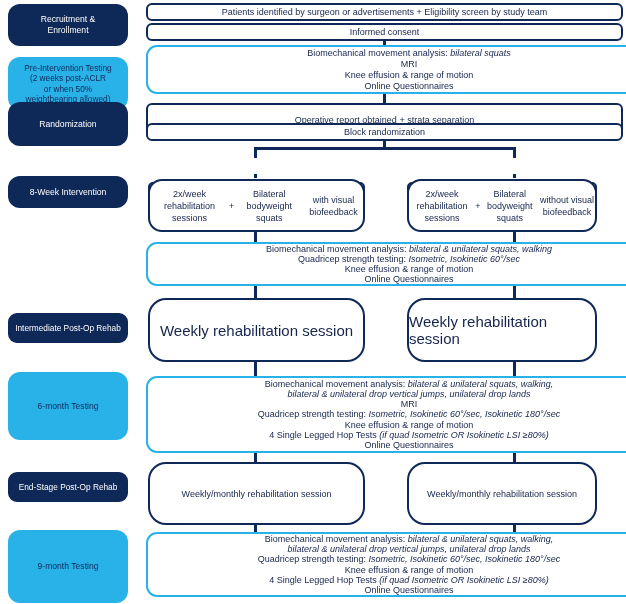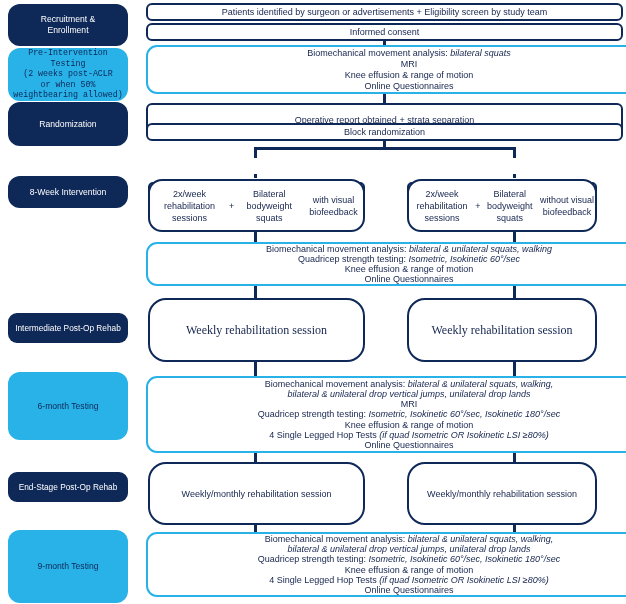--- a/index.html
+++ b/index.html
@@ -6,21 +6,21 @@
   #canvas{position:relative;width:626px;height:604px;background:#fff;
     font-family:"Liberation Sans",sans-serif;color:#16254e;overflow:hidden;}
 
   
   .stage{position:absolute;left:8px;width:120px;box-sizing:border-box;
     display:flex;align-items:center;justify-content:center;text-align:center;
     white-space:pre-line;font-size:8.6px;line-height:11px;border-radius:12px;padding:1px 2px;}
   .navy{background:#0e2858;color:#ffffff;}
   .cyan{background:#29b2e8;color:#0e2858;}
   .s1{top:4px;height:42px;}
-  .s2{top:48px;height:53px;font-size:8.3px;line-height:10.5px;font-family:Liberation Mono, monospace;}
+  .s2{top:57px;height:53px;font-size:8.3px;line-height:10.5px;}
   .s3{top:102px;height:44px;}
   .s4{top:176px;height:32px;}
   .s5{top:239px;height:48px;}
   .s6{top:313px;height:30px;font-size:8.3px;border-radius:9px;}
   .s7{top:372px;height:68px;}
   .s8{top:472px;height:30px;font-size:8.3px;border-radius:9px;}
   .s9{top:530px;height:73px;}
 
   
   .fwbox{position:absolute;left:146px;width:477px;box-sizing:border-box;background:#fff;
@@ -44,21 +44,21 @@
   .bleft{left:148px;width:217px;}
   .bright{left:407px;width:190px;}
   .ghead{position:absolute;top:158px;height:16px;box-sizing:border-box;background:#fff;
     border:2px solid #0e2858;border-radius:5px;display:flex;align-items:center;
     justify-content:center;font-size:9px;font-weight:700;color:#0e2858;margin-top:24px;}
   .ibox{position:absolute;top:179px;height:53px;box-sizing:border-box;background:#fff;
     border:2.5px solid #0e2858;border-radius:14px;display:flex;flex-direction:row;
     align-items:center;justify-content:center;text-align:center;font-size:9px;line-height:12px;}
   .wbox{position:absolute;top:298px;height:64px;box-sizing:border-box;background:#fff;
     border:2.5px solid #0e2858;border-radius:18px;display:flex;align-items:center;
-    justify-content:center;font-size:12px;font-family:Liberation Serif, serif;}
+    justify-content:center;font-size:15px;}
   .wmbox{position:absolute;top:462px;height:63px;box-sizing:border-box;background:#fff;
     border:2.5px solid #0e2858;border-radius:18px;display:flex;align-items:center;
     justify-content:center;font-size:9px;}
 
   
   .cv{position:absolute;width:3px;background:#0e2858;}
   .ch{position:absolute;height:3px;background:#0e2858;}
 
   .line i{font-style:italic;}
 </style>

